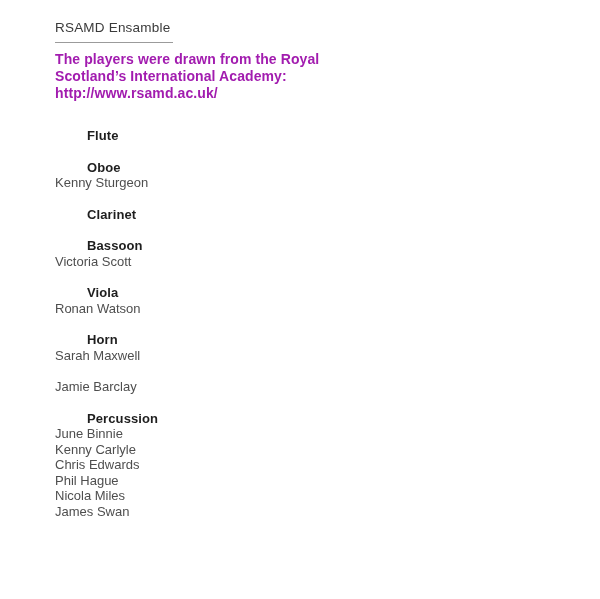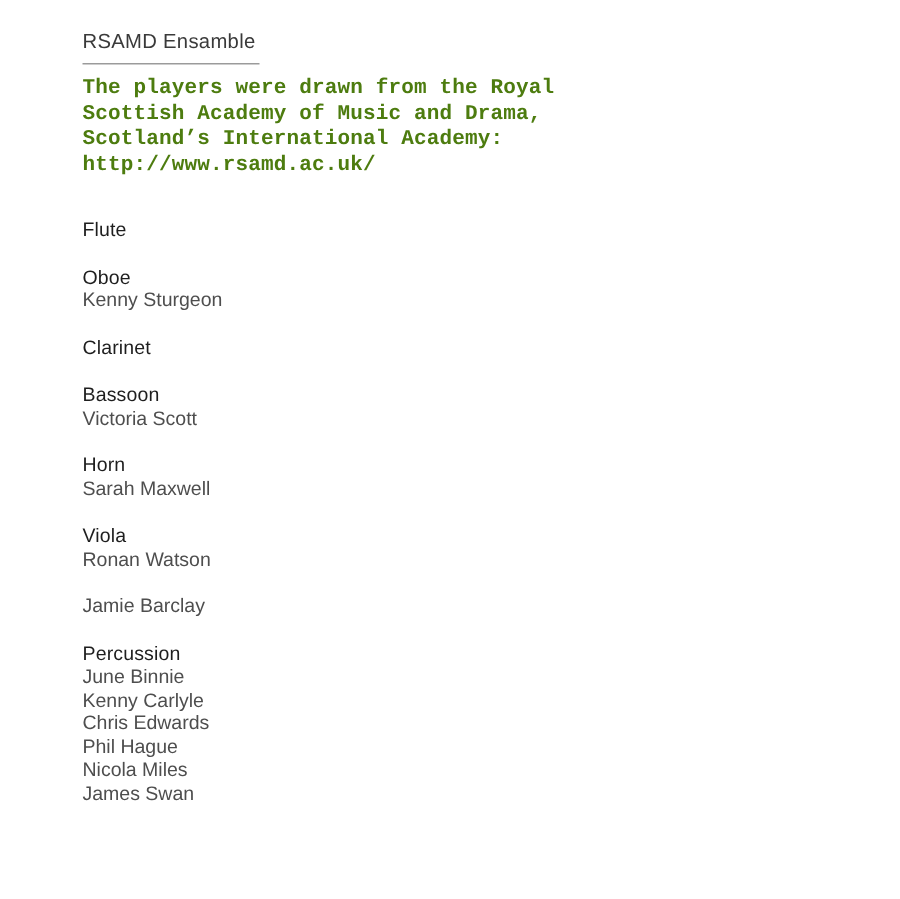--- a/index.html
+++ b/index.html
@@ -25,57 +25,56 @@
     width: 118px;
     height: 0;
     border: none;
     border-top: 1px solid #9b9b9b;
     margin: 6px 0 0 0;
   }
   .intro {
     margin-top: 8px;
     font-size: 14px;
     font-weight: 700;
-    color: #4d7c0f;
+    color: #a21caf;
     line-height: 17px;
     letter-spacing: 0.1px;
-    font-family: Liberation Mono, monospace;
   }
   .intro-line { white-space: nowrap; }
   .list {
     margin-top: 26px;
   }
   .section {
     margin-bottom: 16px;
   }
   .instrument {
     font-size: 13px;
-    font-weight: 400;
+    font-weight: 700;
     color: #1e1e1e;
     line-height: 15.5px;
     letter-spacing: 0.1px;
+    margin-left: 32px;
   }
   .member {
     font-size: 13px;
     font-weight: 400;
     color: #4e4e4e;
     line-height: 15.5px;
   }
 </style>
 </head>
 <body>
 
 <div class="content">
 
   <div class="title">RSAMD Ensamble</div>
   <div class="divider"></div>
 
   <div class="intro">
     <div class="intro-line">The players were drawn from the Royal</div>
-    <div class="intro-line">Scottish Academy of Music and Drama,</div>
     <div class="intro-line">Scotland’s International Academy:</div>
     <div class="intro-line">http://www.rsamd.ac.uk/</div>
   </div>
 
   <div class="list">
 
     <div class="section">
       <div class="instrument">Flute</div>
     </div>
 
@@ -87,27 +86,27 @@
     <div class="section">
       <div class="instrument">Clarinet</div>
     </div>
 
     <div class="section">
       <div class="instrument">Bassoon</div>
       <div class="member">Victoria Scott</div>
     </div>
 
     <div class="section">
-      <div class="instrument">Horn</div>
-      <div class="member">Sarah Maxwell</div>
+      <div class="instrument">Viola</div>
+      <div class="member">Ronan Watson</div>
     </div>
 
     <div class="section">
-      <div class="instrument">Viola</div>
-      <div class="member">Ronan Watson</div>
+      <div class="instrument">Horn</div>
+      <div class="member">Sarah Maxwell</div>
     </div>
 
     <div class="section">
       <div class="member">Jamie Barclay</div>
     </div>
 
     <div class="section">
       <div class="instrument">Percussion</div>
       <div class="member">June Binnie</div>
       <div class="member">Kenny Carlyle</div>

